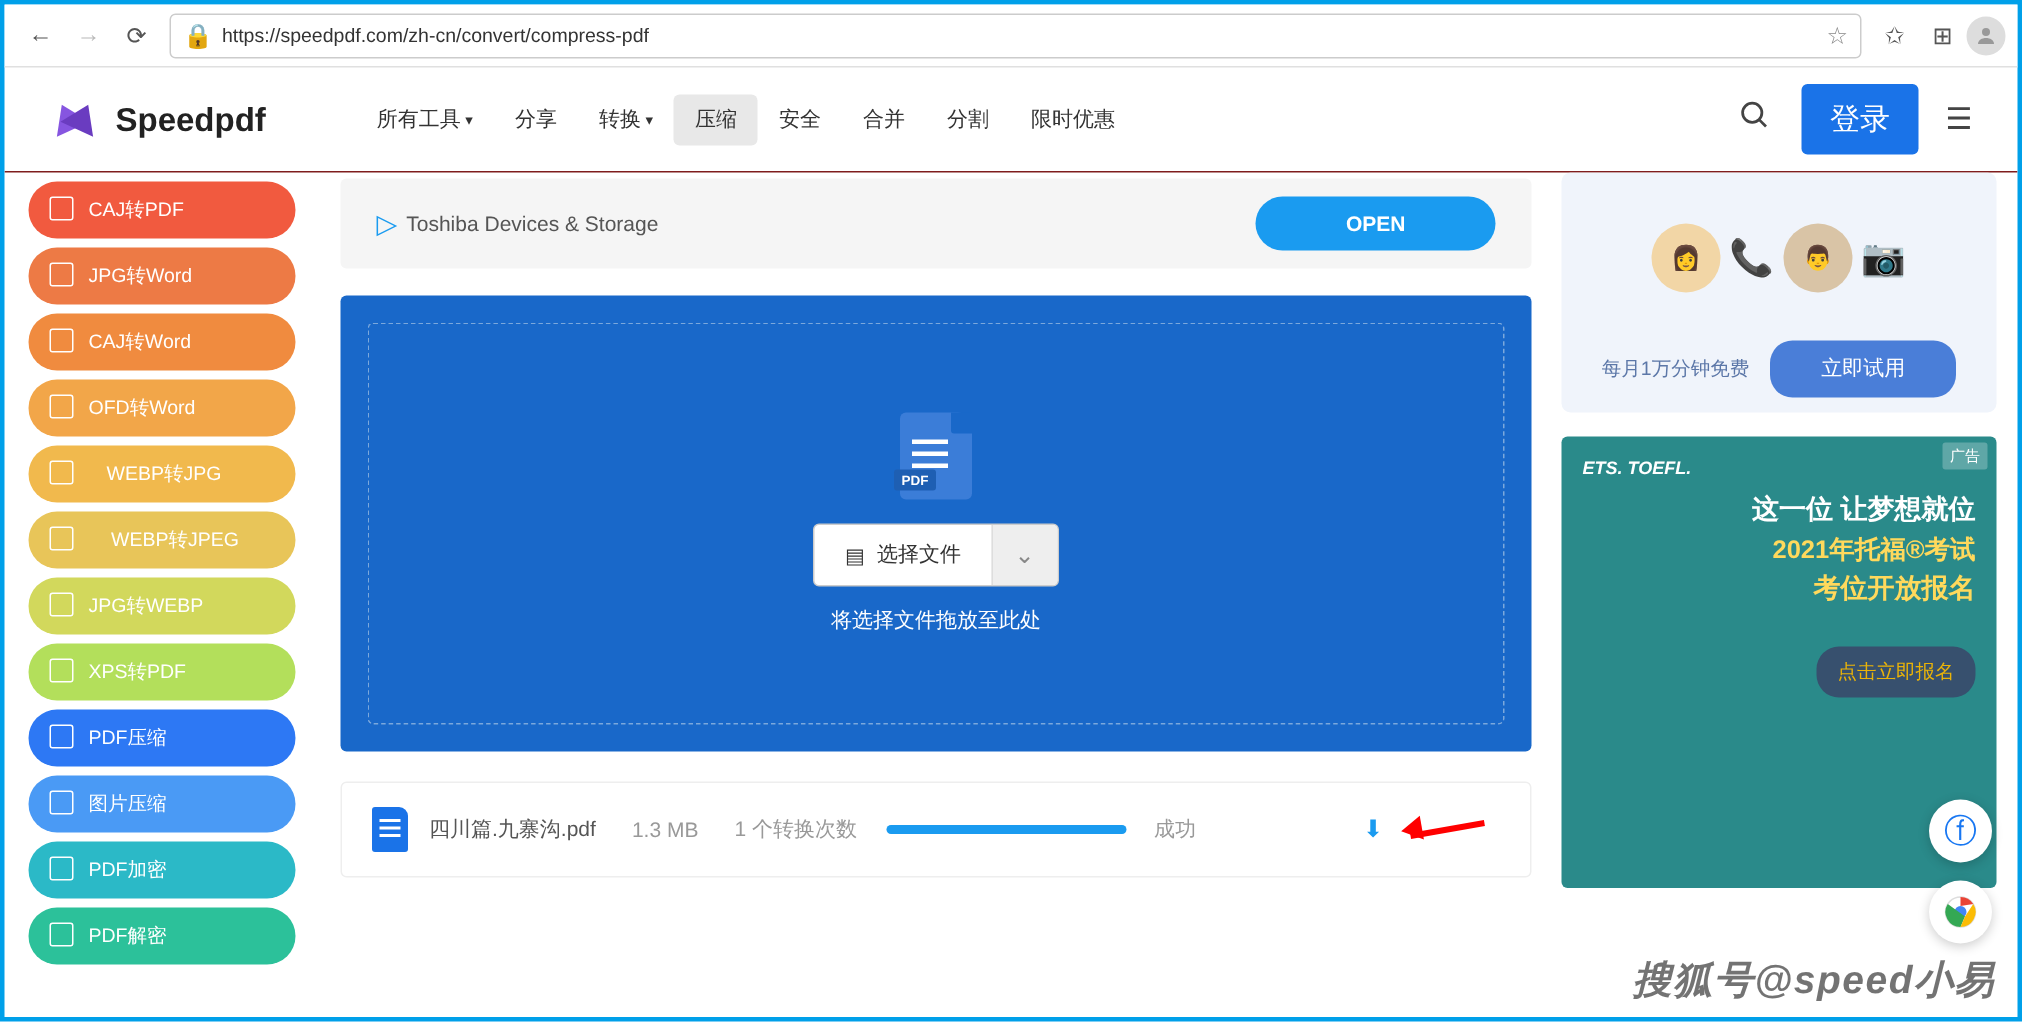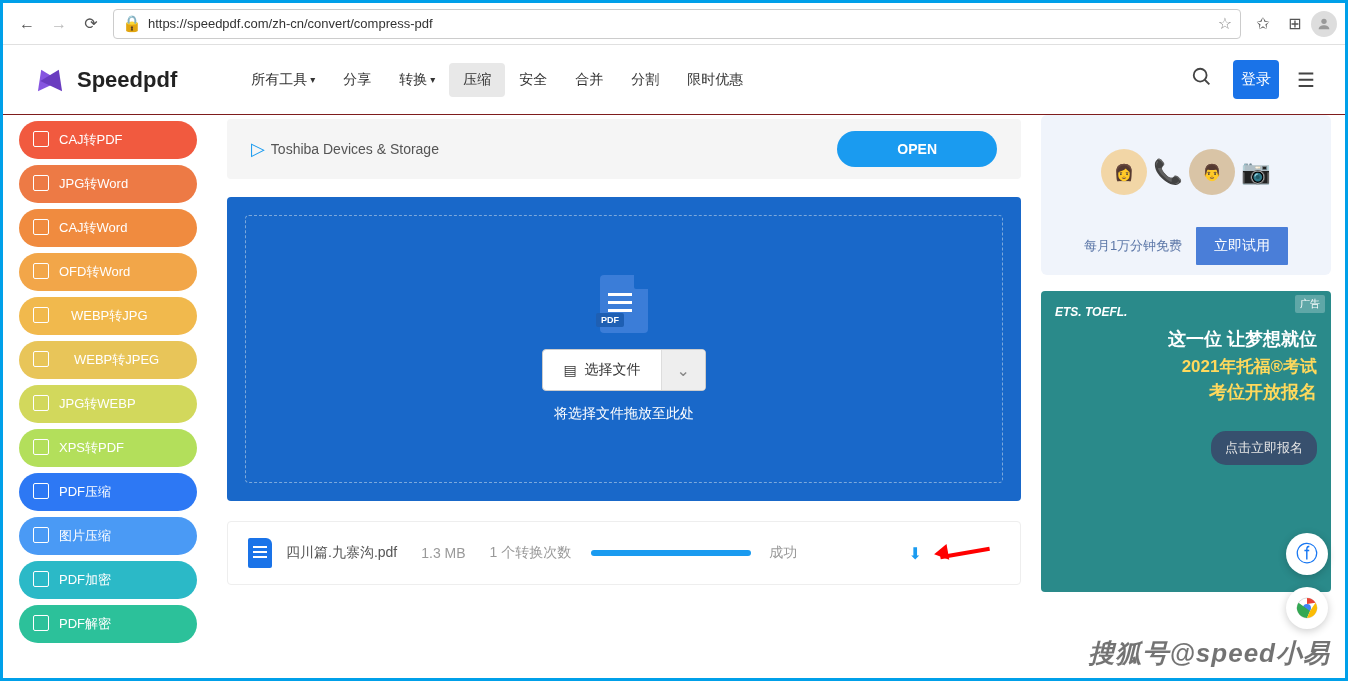--- a/index.html
+++ b/index.html
@@ -15,21 +15,21 @@
 .logo-mark{width:34px;height:34px;margin-right:10px;position:relative}
 .logo-mark::before{content:"";position:absolute;width:0;height:0;border-left:12px solid transparent;border-right:12px solid transparent;border-bottom:18px solid #8655e0;transform:rotate(-25deg);left:0;top:6px}
 .logo-mark::after{content:"";position:absolute;width:0;height:0;border-left:12px solid transparent;border-right:12px solid transparent;border-bottom:18px solid #6a3cc0;transform:rotate(25deg);left:10px;top:6px}
 .brand{font-size:22px;font-weight:700;color:#222}
 .nav{display:flex;margin-left:60px}
 .nav-item{padding:8px 14px;font-size:14px;color:#333;cursor:pointer;display:flex;align-items:center}
 .nav-item.active{background:#e8e8e8;border-radius:4px}
 .chev{margin-left:3px;font-size:10px}
 .header-right{margin-left:auto;display:flex;align-items:center}
 .search-icon{font-size:20px;color:#444;margin-right:20px;cursor:pointer}
-.login-btn{background:#1a73e8;color:#fff;border:none;padding:10px 8px;border-radius:4px;font-size:15px;cursor:pointer;margin-right:18px}
+.login-btn{background:#1a73e8;color:#fff;border:none;padding:10px 19px;border-radius:4px;font-size:20px;cursor:pointer;margin-right:18px}
 .menu-icon{font-size:20px;color:#444;cursor:pointer}
 .content{display:flex;height:calc(100% - 112px);overflow:hidden}
 .sidebar{width:210px;padding:6px 16px;overflow-y:auto}
 .pill{border-radius:20px;padding:10px 14px;margin-bottom:6px;color:#fff;font-size:13px;display:flex;align-items:flex-start;cursor:pointer}
 .pill-icon{width:16px;height:16px;border:1.5px solid #fff;border-radius:2px;margin-right:10px;position:relative}
 .main{flex:1;padding:0 14px;overflow-y:auto}
 .ad-top{height:60px;background:#f5f5f5;border-radius:4px;display:flex;align-items:center;padding:0 24px;margin-bottom:18px;margin-top:4px}
 .ad-top-text{font-size:14px;color:#555;margin-left:6px}
 .open-btn{margin-left:auto;background:#1a9bf0;color:#fff;border:none;padding:10px 60px;border-radius:20px;font-weight:700;font-size:14px;cursor:pointer}
 .dropzone{background:#1968c9;border-radius:4px;padding:18px;height:304px;margin-bottom:20px}
@@ -53,28 +53,28 @@
 .dl-icon{color:#1a9bf0;font-size:16px;cursor:pointer;margin-right:10px}
 .arrow{position:relative;width:60px;margin-left:8px}
 .arrow-line{height:4px;background:red;width:50px;transform:rotate(-10deg)}
 .arrow-head{position:absolute;left:-6px;top:-6px;width:0;height:0;border-top:8px solid transparent;border-bottom:8px solid transparent;border-right:14px solid red;transform:rotate(-10deg)}
 .right-col{width:310px;padding:0 14px 0 6px}
 .promo1{background:#f0f4fb;border-radius:6px;padding:10px;text-align:center;margin-bottom:16px}
 .promo1-img{height:94px;display:flex;align-items:center;justify-content:center;gap:6px;margin-bottom:8px}
 .promo1-circle{width:46px;height:46px;border-radius:50%;background:#fff;display:flex;align-items:center;justify-content:center}
 .promo1-row{display:flex;align-items:center;justify-content:center;gap:14px}
 .promo1-text{font-size:13px;color:#5c77a8}
-.try-btn{background:#4a7ed8;color:#fff;border:none;padding:10px 18px;border-radius:1px;font-size:14px;cursor:pointer}
+.try-btn{background:#4a7ed8;color:#fff;border:none;padding:10px 34px;border-radius:15px;font-size:14px;cursor:pointer}
 .promo2{background:#2a8a8a;border-radius:4px;height:301px;position:relative;color:#fff;padding:14px;overflow:hidden}
 .ad-label{position:absolute;top:4px;right:6px;background:rgba(255,255,255,0.25);font-size:10px;padding:2px 5px;border-radius:2px}
 .toefl-logo{font-size:12px;font-style:italic;font-weight:700}
 .promo2-t1{text-align:right;font-size:18px;font-weight:700;margin-top:8px}
 .promo2-t2{text-align:right;font-size:17px;color:#ffd95c;font-weight:700;margin-top:4px}
 .promo2-t3{text-align:right;font-size:18px;color:#ffd95c;font-weight:700;margin-top:2px}
-.promo2-btn{position:absolute;right:14px;top:140px;background:#37506e;border:none;color:#e5e5e5;padding:8px 14px;border-radius:15px;font-size:13px;cursor:pointer}
+.promo2-btn{position:absolute;right:14px;top:140px;background:#37506e;border:none;color:#eab308;padding:8px 14px;border-radius:15px;font-size:13px;cursor:pointer}
 .float-btns{position:absolute;right:20px;bottom:52px;display:flex;flex-direction:column;gap:12px}
 .float-btn{width:42px;height:42px;border-radius:50%;background:#fff;box-shadow:0 2px 8px rgba(0,0,0,0.2);display:flex;align-items:center;justify-content:center;font-size:22px;cursor:pointer}
 .watermark{position:absolute;right:18px;bottom:10px;font-size:26px;font-weight:700;color:rgba(0,0,0,0.55);font-style:italic;letter-spacing:1px}
 </style>
 </head>
 <body>
 
 <div class="browser-bar">
   <div class="browser-btn">←</div>
   <div class="browser-btn disabled">→</div>

